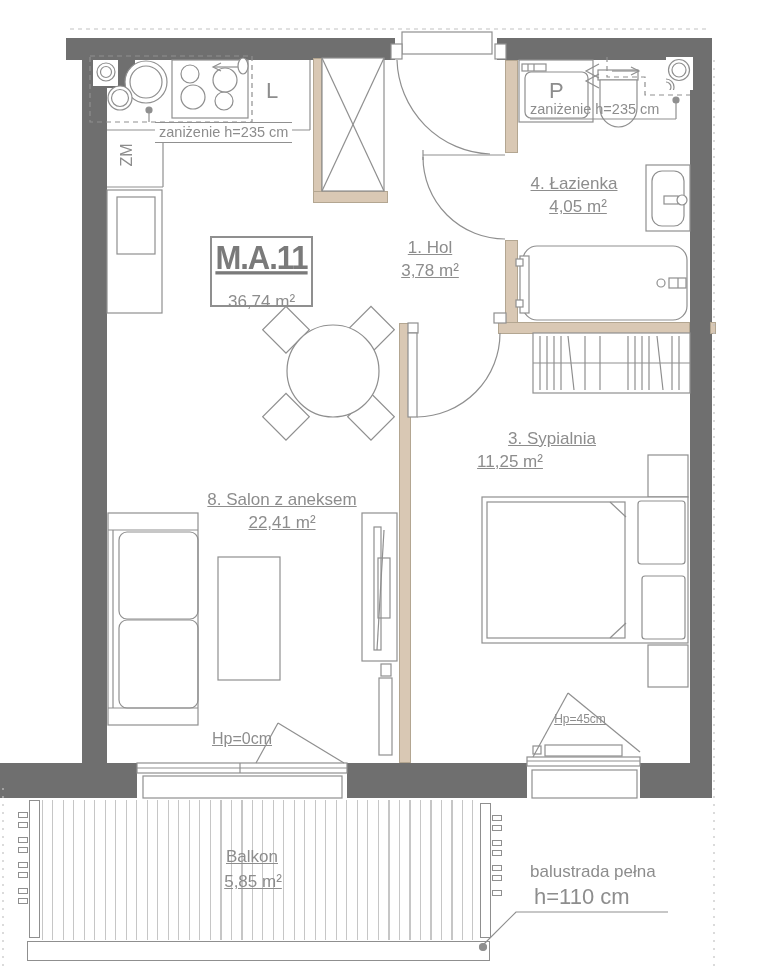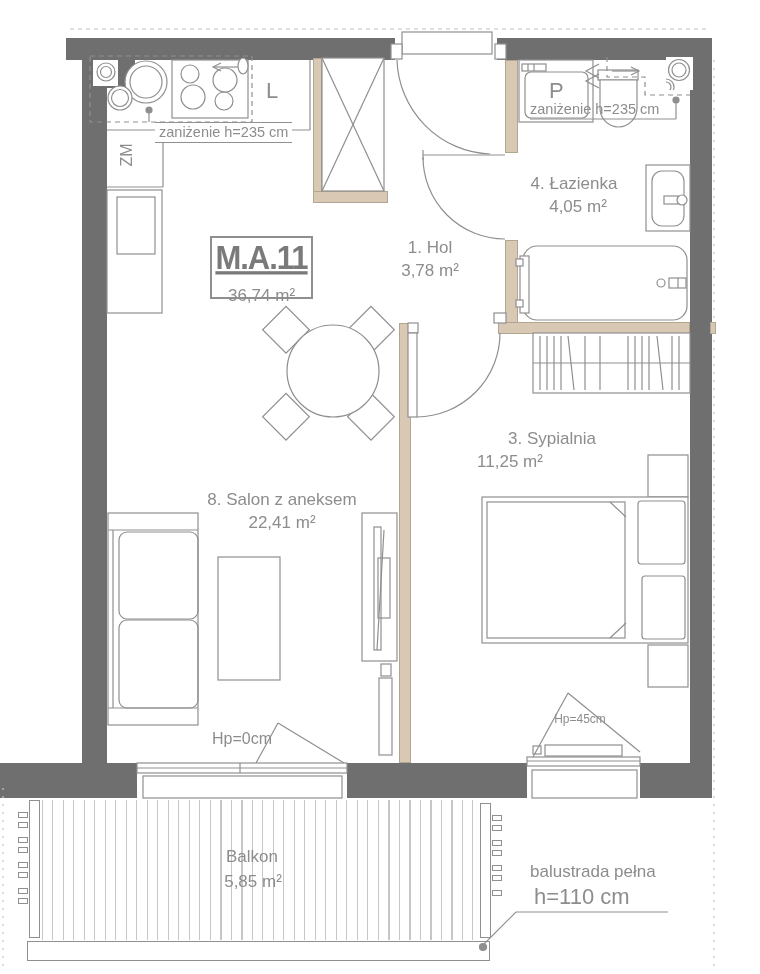--- a/index.html
+++ b/index.html
@@ -4,26 +4,26 @@
 <style>
   html,body{margin:0;padding:0;background:#fff;}
   #plan{position:relative;width:760px;height:974px;background:#fff;overflow:hidden;
         font-family:"Liberation Sans","DejaVu Sans",sans-serif;}
   .wall{position:absolute;background:#6f6f6f;z-index:1;}
   .beige{position:absolute;background:#d9c8b4;border:1px solid #b3a691;box-sizing:border-box;z-index:2;}
   svg.layer{position:absolute;left:0;top:0;z-index:3;}
   .txt{position:absolute;color:#8d8d8d;z-index:4;white-space:nowrap;}
   .room-name{font-size:17px;}
   .room-area{font-size:17px;}
-  .ctr{transform:translateX(-50%);text-align:center;}
-  .unit-box{position:absolute;left:210px;top:236px;width:103px;height:63px;border:2px solid #8f8f8f;
+  .ctr{transform:translateX(-50%);text-align:center;text-decoration:underline;}
+  .unit-box{position:absolute;left:210px;top:236px;width:103px;height:71px;border:2px solid #8f8f8f;
             box-sizing:border-box;z-index:4;text-align:center;}
   .unit-id{font-size:31px;font-weight:700;color:#7a7a7a;text-decoration:underline;
            letter-spacing:-1px;line-height:40px;transform:scaleY(1.1);}
-  .unit-area{font-size:17px;color:#8d8d8d;margin-top:8px;}
+  .unit-area{font-size:17px;color:#8d8d8d;margin-top:14px;}
   .ceil-label{font-size:14.5px;border-top:1px solid #909090;border-bottom:1px solid #909090;
               padding:1px 4px 2px 4px;background:#fff;}
   .deck{position:absolute;left:42px;top:800px;width:436px;height:140px;z-index:2;
         background:repeating-linear-gradient(to right,#c6c6c6 0px,#c6c6c6 1px,#ffffff 1px,#ffffff 10.5px);}
   .post{position:absolute;background:#fff;border:1px solid #8f8f8f;box-sizing:border-box;z-index:2;}
   .clip{position:absolute;width:10px;height:6px;background:#fff;border:1px solid #8f8f8f;box-sizing:border-box;z-index:2;}
   .rail{position:absolute;left:27px;top:941px;width:463px;height:20px;background:#fff;
         border:1px solid #8f8f8f;box-sizing:border-box;z-index:2;}
 </style>
 </head>

